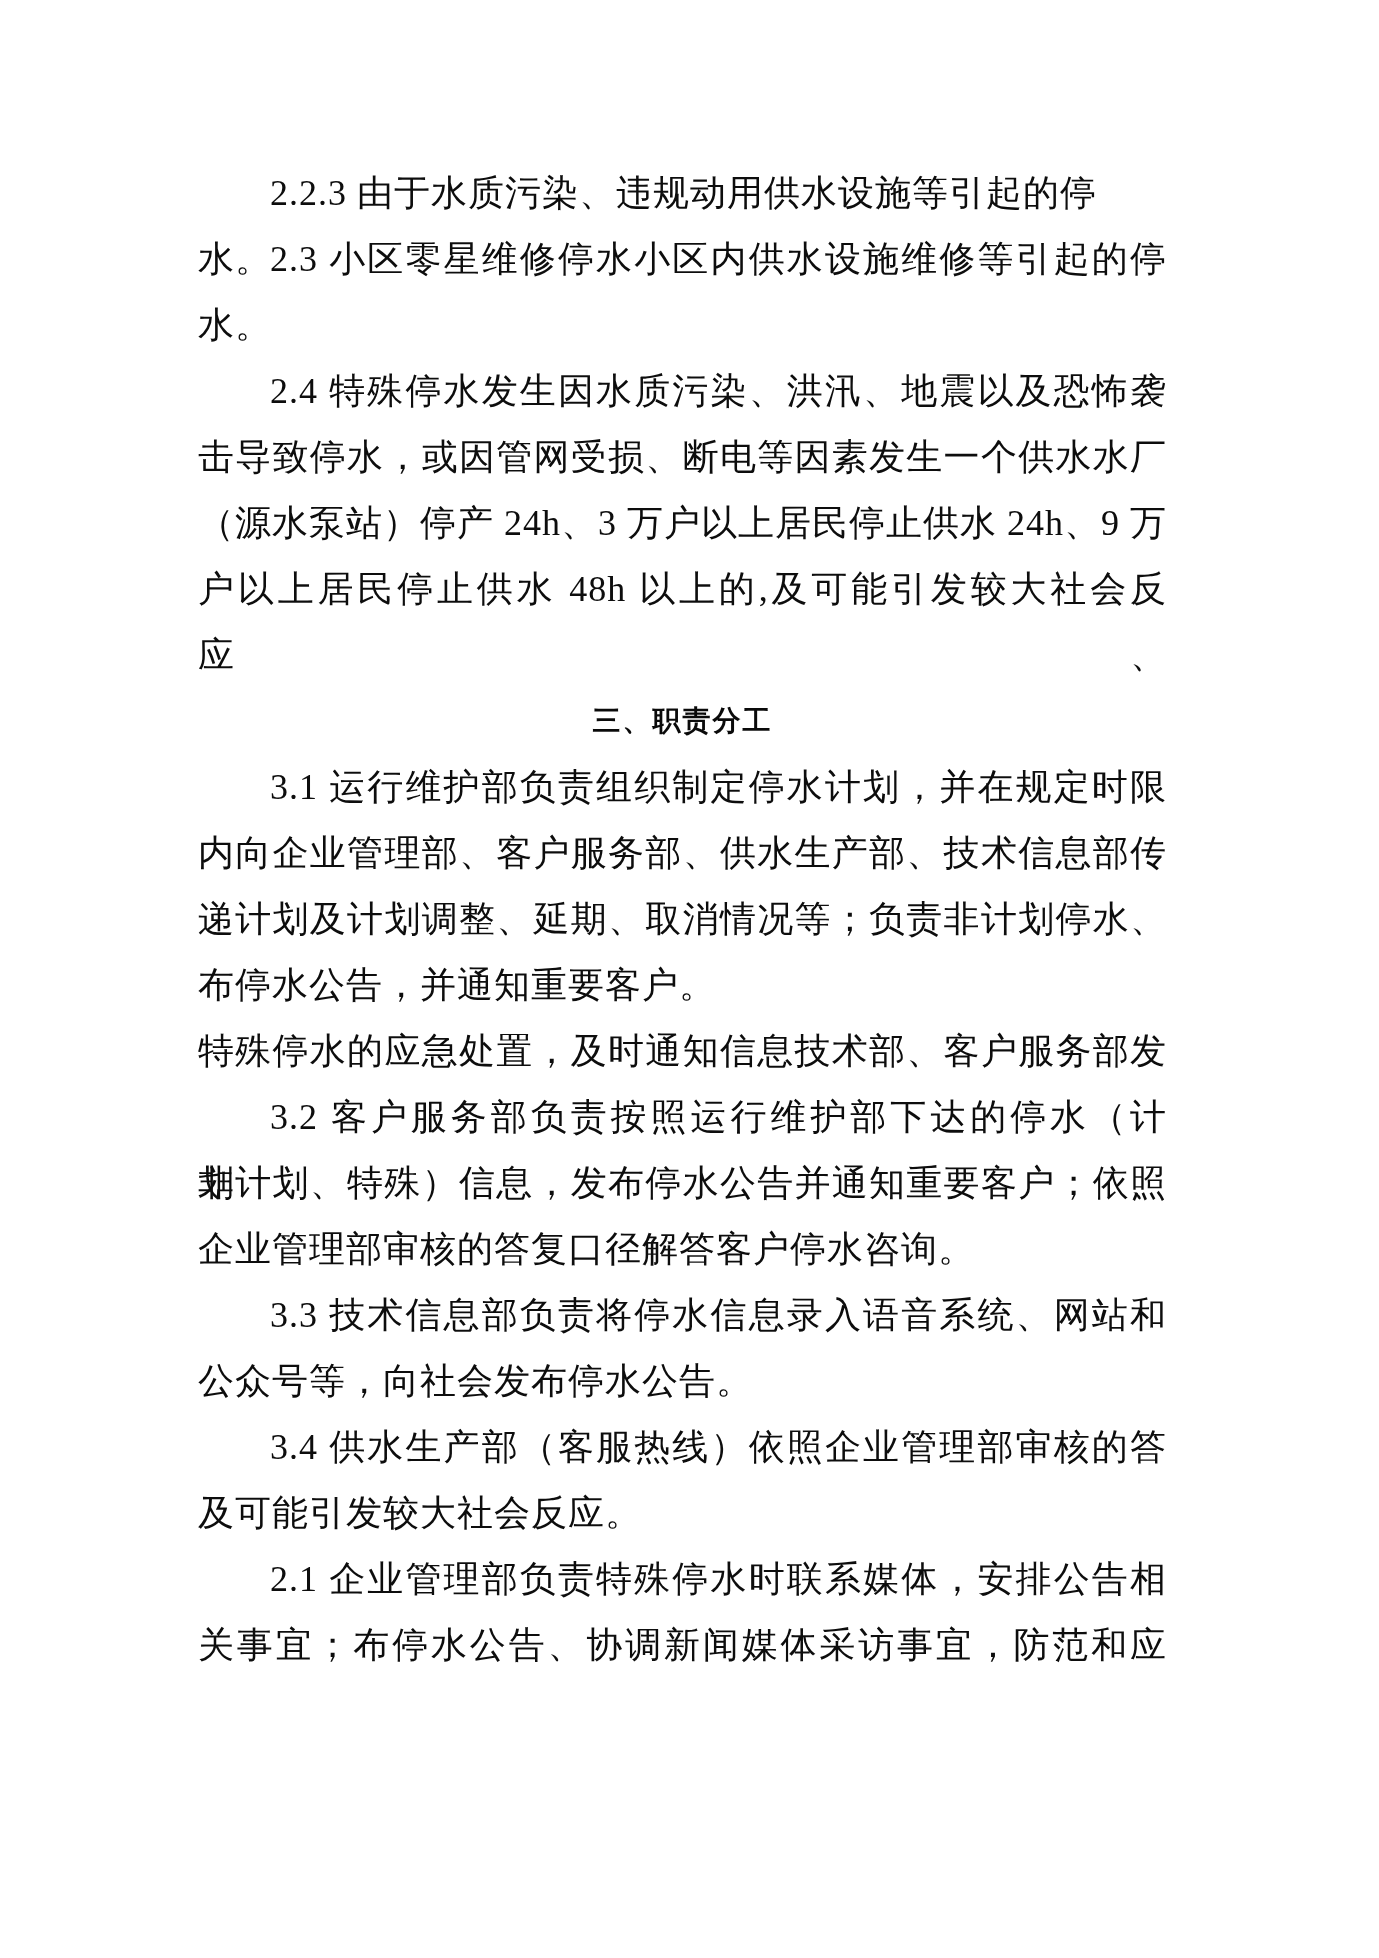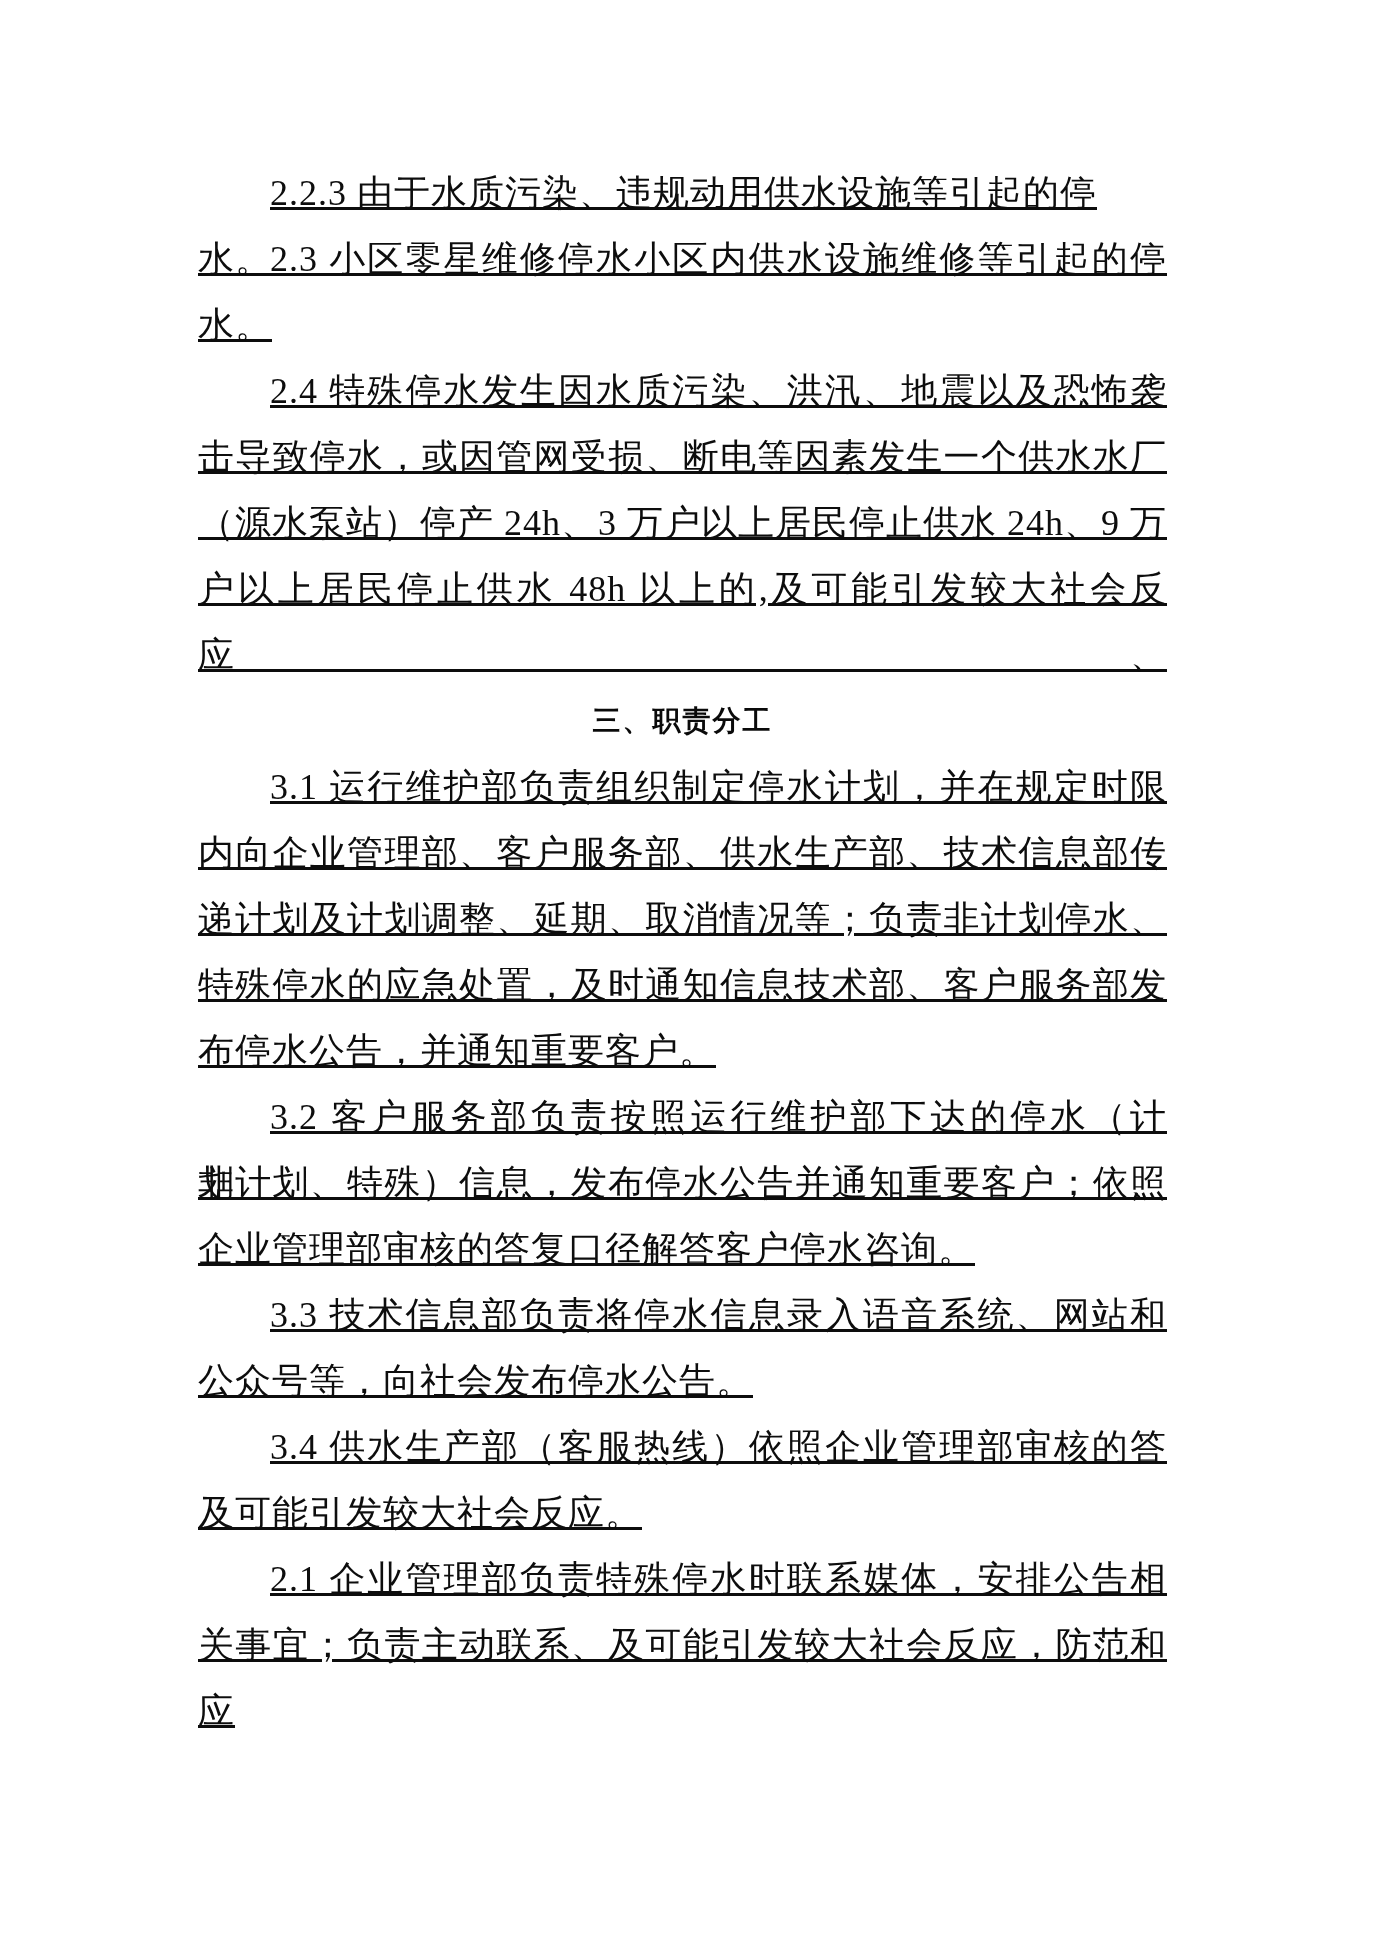--- a/index.html
+++ b/index.html
@@ -14,21 +14,20 @@
     height: 1958px;
     background: #ffffff;
     padding: 160px 212px 0 198px;
     font-family: "Liberation Serif", "DejaVu Serif", serif;
     color: #0d0d0d;
     font-size: 36px;
     overflow: hidden;
   }
   .para {
     margin: 0;
-    text-decoration: underline;
   }
   .line {
     line-height: 66px;
     height: 66px;
     letter-spacing: 1px;
     text-align: left;
   }
   .line.first {
     text-indent: 2em;
   }
@@ -64,33 +63,33 @@
       <div class="line j first">2.4 特殊停水发生因水质污染、洪汛、地震以及恐怖袭</div>
       <div class="line j">击导致停水，或因管网受损、断电等因素发生一个供水水厂</div>
       <div class="line j">（源水泵站）停产 24h、3 万户以上居民停止供水 24h、9 万</div>
       <div class="line j">户以上居民停止供水 48h 以上的,及可能引发较大社会反应、</div>
     </div>
     <div class="heading">三、职责分工</div>
     <div class="para">
       <div class="line j first">3.1 运行维护部负责组织制定停水计划，并在规定时限</div>
       <div class="line j">内向企业管理部、客户服务部、供水生产部、技术信息部传</div>
       <div class="line j">递计划及计划调整、延期、取消情况等；负责非计划停水、</div>
+      <div class="line">布停水公告，并通知重要客户。</div>
       <div class="line j">特殊停水的应急处置，及时通知信息技术部、客户服务部发</div>
-      <div class="line">布停水公告，并通知重要客户。</div>
     </div>
     <div class="para">
       <div class="line j first">3.2 客户服务部负责按照运行维护部下达的停水（计划、</div>
       <div class="line j">非计划、特殊）信息，发布停水公告并通知重要客户；依照</div>
       <div class="line">企业管理部审核的答复口径解答客户停水咨询。</div>
     </div>
     <div class="para">
       <div class="line j first">3.3 技术信息部负责将停水信息录入语音系统、网站和</div>
       <div class="line">公众号等，向社会发布停水公告。</div>
     </div>
     <div class="para">
       <div class="line j first">3.4 供水生产部（客服热线）依照企业管理部审核的答</div>
       <div class="line">及可能引发较大社会反应。</div>
     </div>
     <div class="para">
       <div class="line j first">2.1 企业管理部负责特殊停水时联系媒体，安排公告相</div>
-      <div class="line j">关事宜；负责主动联系、及可能引发较大社会反应，防范和应</div>
+      <div class="line j">关事宜；布停水公告、协调新闻媒体采访事宜，防范和应</div>
     </div>
   </div>
 
 </body></html>

